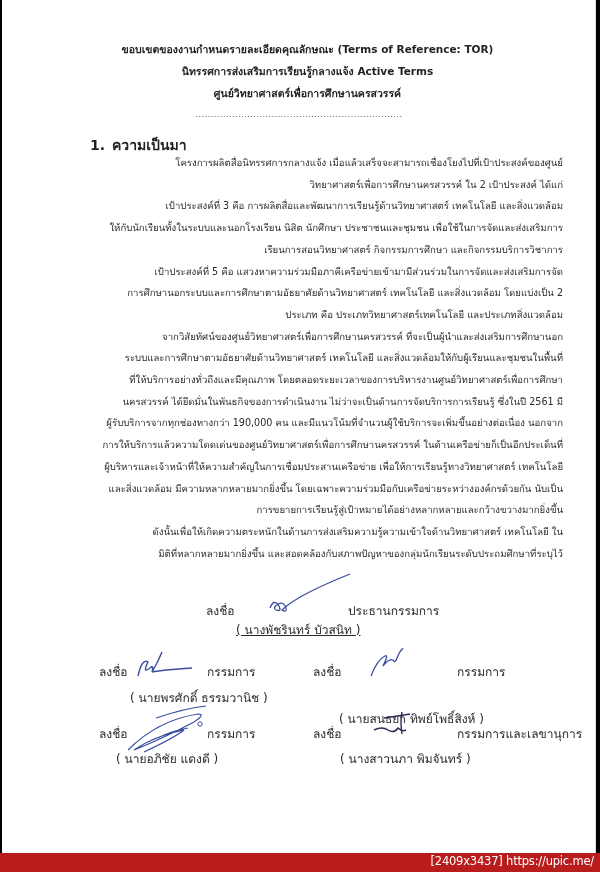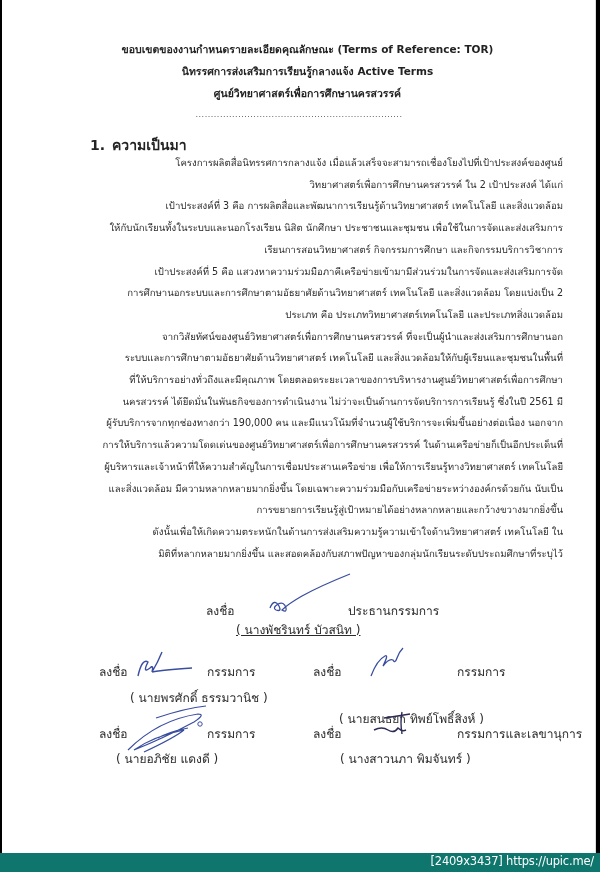--- a/index.html
+++ b/index.html
@@ -23,21 +23,21 @@
     }
     .section-heading .num { display: inline-block; width: 22px; }
     .body { position: absolute; left: 81px; width: 480px; top: 152px; font-size: 9.6px; line-height: 21.7px; color: #2a2a2a; }
     .para { margin: 0; white-space: nowrap; text-align: right; }
     .line { display: block; white-space: nowrap; overflow: visible; }
     .line.indent { padding-left: 57px; }
 
     .sig { position: absolute; font-size: 12px; color: #2a2a2a; white-space: nowrap; }
     .sig-svg { position: absolute; }
     .footer-bar {
-      position: absolute; left: 0; right: 0; top: 853px; height: 19px; background: #0f766e;
+      position: absolute; left: 0; right: 0; top: 853px; height: 19px; background: #b91c1c;
     }
     .footer-text {
       position: absolute; right: 6px; top: 1px; color: #fff; font-size: 11.5px;
       font-family: "DejaVu Sans", sans-serif; letter-spacing: -0.2px;
     }
   </style>
 </head>
 <body>
 
 <div class="page">

